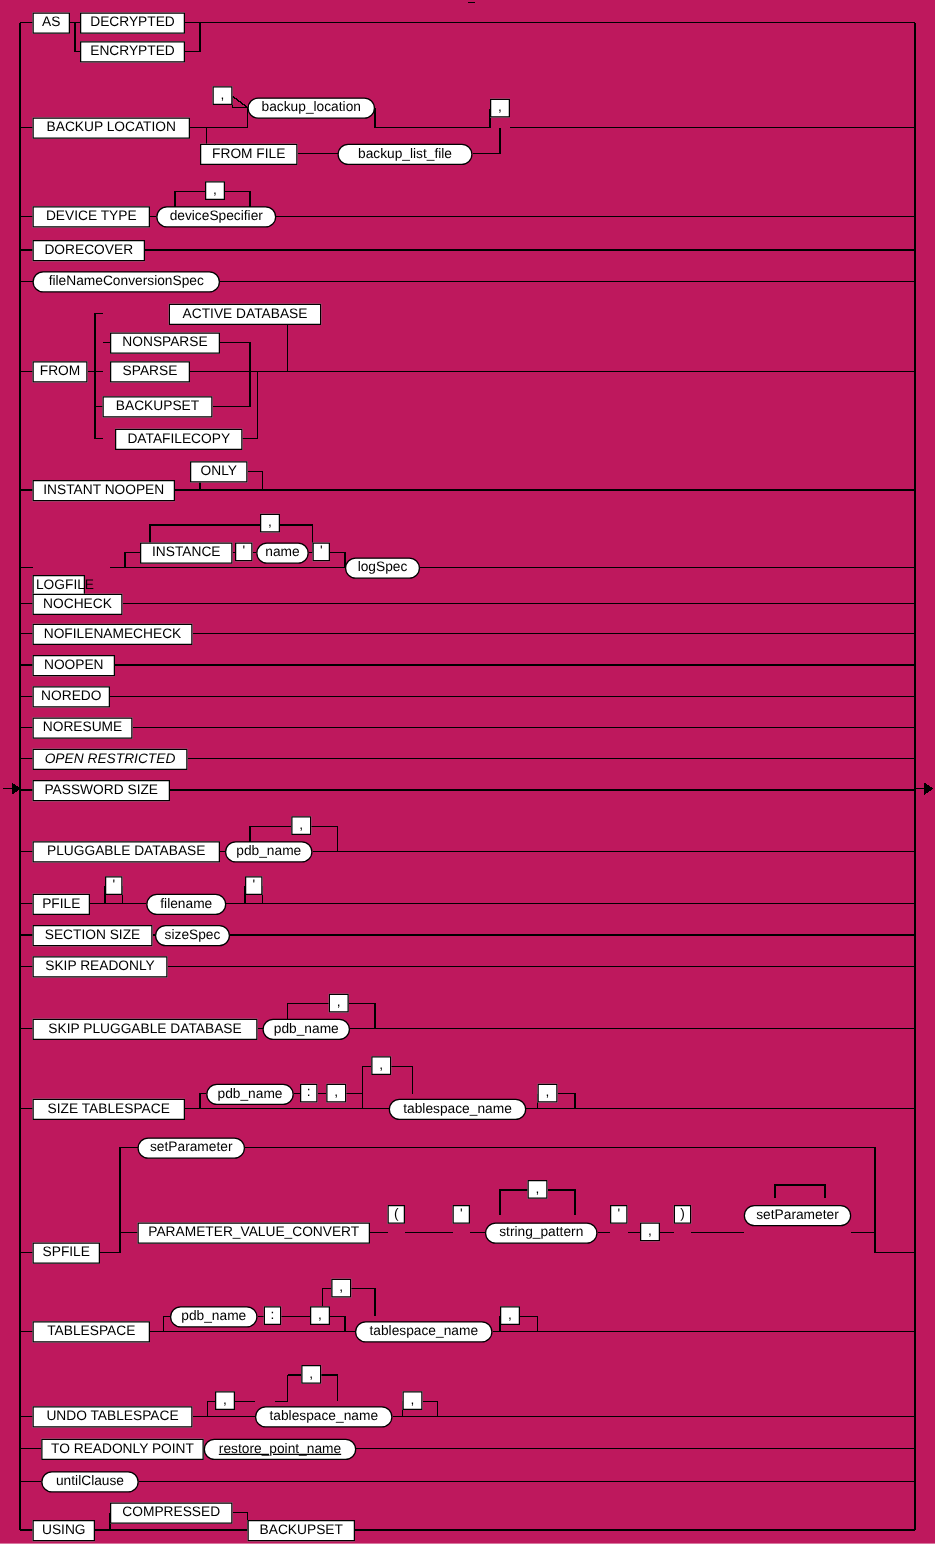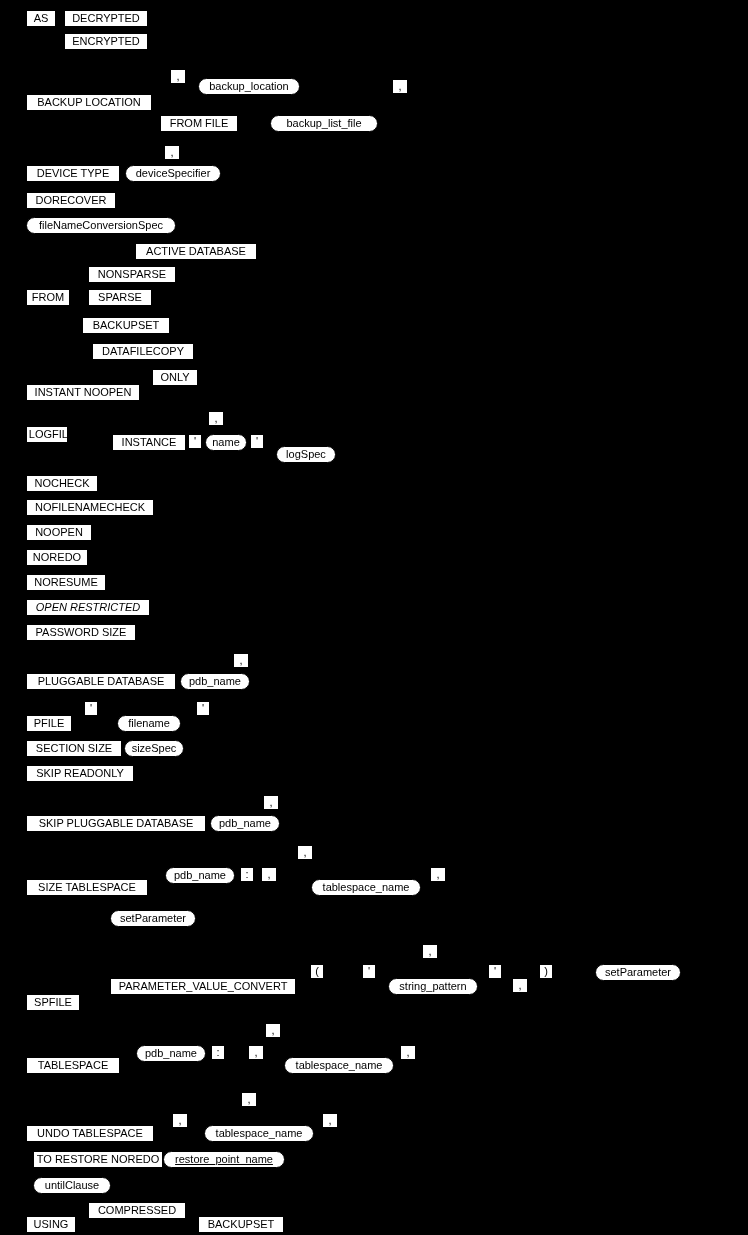--- a/index.html
+++ b/index.html
@@ -1,17 +1,17 @@
 <!DOCTYPE html>
 <html><head>
 <meta charset="utf-8">
 <style>
   html,body{margin:0;padding:0;background:#ffffff;}
   body{font-family:"Liberation Sans", sans-serif;}
-  #stage{position:relative;width:748px;height:1235px;background:#000000;overflow:hidden;}
+  #stage{position:relative;width:748px;height:1235px;background:#be185d;overflow:hidden;}
   svg#rail{position:absolute;left:0;top:0;width:748px;height:1235px;}
   .node{position:absolute;box-sizing:border-box;background:#fff;
         border:1px solid #000;color:#000;font-size:11px;line-height:1;
         display:flex;align-items:center;justify-content:center;white-space:nowrap;
         padding:0 5px;}
   .kw{border-radius:0;height:17px;}
   .var{border-radius:9px;height:17px;}
   .punct{height:15px;width:16px;padding:0;font-size:11px;}
 </style>
 </head>
@@ -225,21 +225,21 @@
       <div class="node kw" style="left: 26px; top: 192px; width: 90px;">DORECOVER</div>
       <div class="node var" style="left: 26px; top: 217px; width: 150px;">fileNameConversionSpec</div>
       <div class="node kw" style="left: 26px; top: 289px; width: 44px;">FROM</div>
       <div class="node kw" style="left: 100px; top: 243px; width: 122px; margin-left: 35px;">ACTIVE DATABASE</div>
       <div class="node kw" style="left: 88px; top: 266px; width: 88px;">NONSPARSE</div>
       <div class="node kw" style="left: 88px; top: 289px; width: 64px;">SPARSE</div>
       <div class="node kw" style="left: 82px; top: 317px; width: 88px;">BACKUPSET</div>
       <div class="node kw" style="left: 92px; top: 343px; width: 102px;">DATAFILECOPY</div>
       <div class="node kw" style="left: 26px; top: 384px; width: 114px;">INSTANT NOOPEN</div>
       <div class="node kw" style="left: 152px; top: 369px; width: 46px;">ONLY</div>
-      <div class="node kw" style="left: 26px; top: 426px; width: 42px; padding-left: 15px;">LOGFILE</div>
+      <div class="node kw" style="left: 26px; top: 460px; width: 42px; padding-left: 15px;">LOGFILE</div>
       <div class="node kw punct" style="left: 208px; top: 411px; width: 16px;">,</div>
       <div class="node kw" style="left: 112px; top: 434px; width: 74px;">INSTANCE</div>
       <div class="node kw punct" style="left: 188px; top: 434px; width: 14px;">'</div>
       <div class="node var" style="left: 205px; top: 434px; width: 42px;">name</div>
       <div class="node kw punct" style="left: 250px; top: 434px; width: 14px;">'</div>
       <div class="node var" style="left: 276px; top: 446px; width: 60px;">logSpec</div>
       <div class="node kw" style="left: 26px; top: 475px; width: 72px;">NOCHECK</div>
       <div class="node kw" style="left: 26px; top: 499px; width: 128px;">NOFILENAMECHECK</div>
       <div class="node kw" style="left: 26px; top: 524px; width: 66px;">NOOPEN</div>
       <div class="node kw" style="left: 26px; top: 549px; width: 62px;">NOREDO</div>
@@ -282,20 +282,20 @@
       <div class="node kw punct" style="left: 211px; top: 1045px; width: 14px;">:</div>
       <div class="node kw punct" style="left: 265px; top: 1023px; width: 16px;">,</div>
       <div class="node kw punct" style="left: 248px; top: 1045px; width: 16px;">,</div>
       <div class="node var" style="left: 284px; top: 1057px; width: 110px;">tablespace_name</div>
       <div class="node kw punct" style="left: 400px; top: 1045px; width: 16px;">,</div>
       <div class="node kw" style="left: 26px; top: 1125px; width: 128px;">UNDO TABLESPACE</div>
       <div class="node kw punct" style="left: 241px; top: 1092px; width: 16px;">,</div>
       <div class="node kw punct" style="left: 172px; top: 1113px; width: 16px;">,</div>
       <div class="node var" style="left: 204px; top: 1125px; width: 110px;">tablespace_name</div>
       <div class="node kw punct" style="left: 322px; top: 1113px; width: 16px;">,</div>
-      <div class="node kw" style="left: 33px; top: 1151px; width: 130px;">TO RESTORE NOREDO</div>
+      <div class="node kw" style="left: 33px; top: 1151px; width: 130px;">TO READONLY POINT</div>
       <div class="node var" style="left: 163px; top: 1151px; width: 122px; text-decoration: underline;">restore_point_name</div>
       <div class="node var" style="left: 33px; top: 1177px; width: 78px;">untilClause</div>
       <div class="node kw" style="left: 26px; top: 1216px; width: 50px;">USING</div>
       <div class="node kw" style="left: 88px; top: 1202px; width: 98px;">COMPRESSED</div>
       <div class="node kw" style="left: 198px; top: 1216px; width: 86px;">BACKUPSET</div>
     </div>
 </div>
 
 </body></html>

